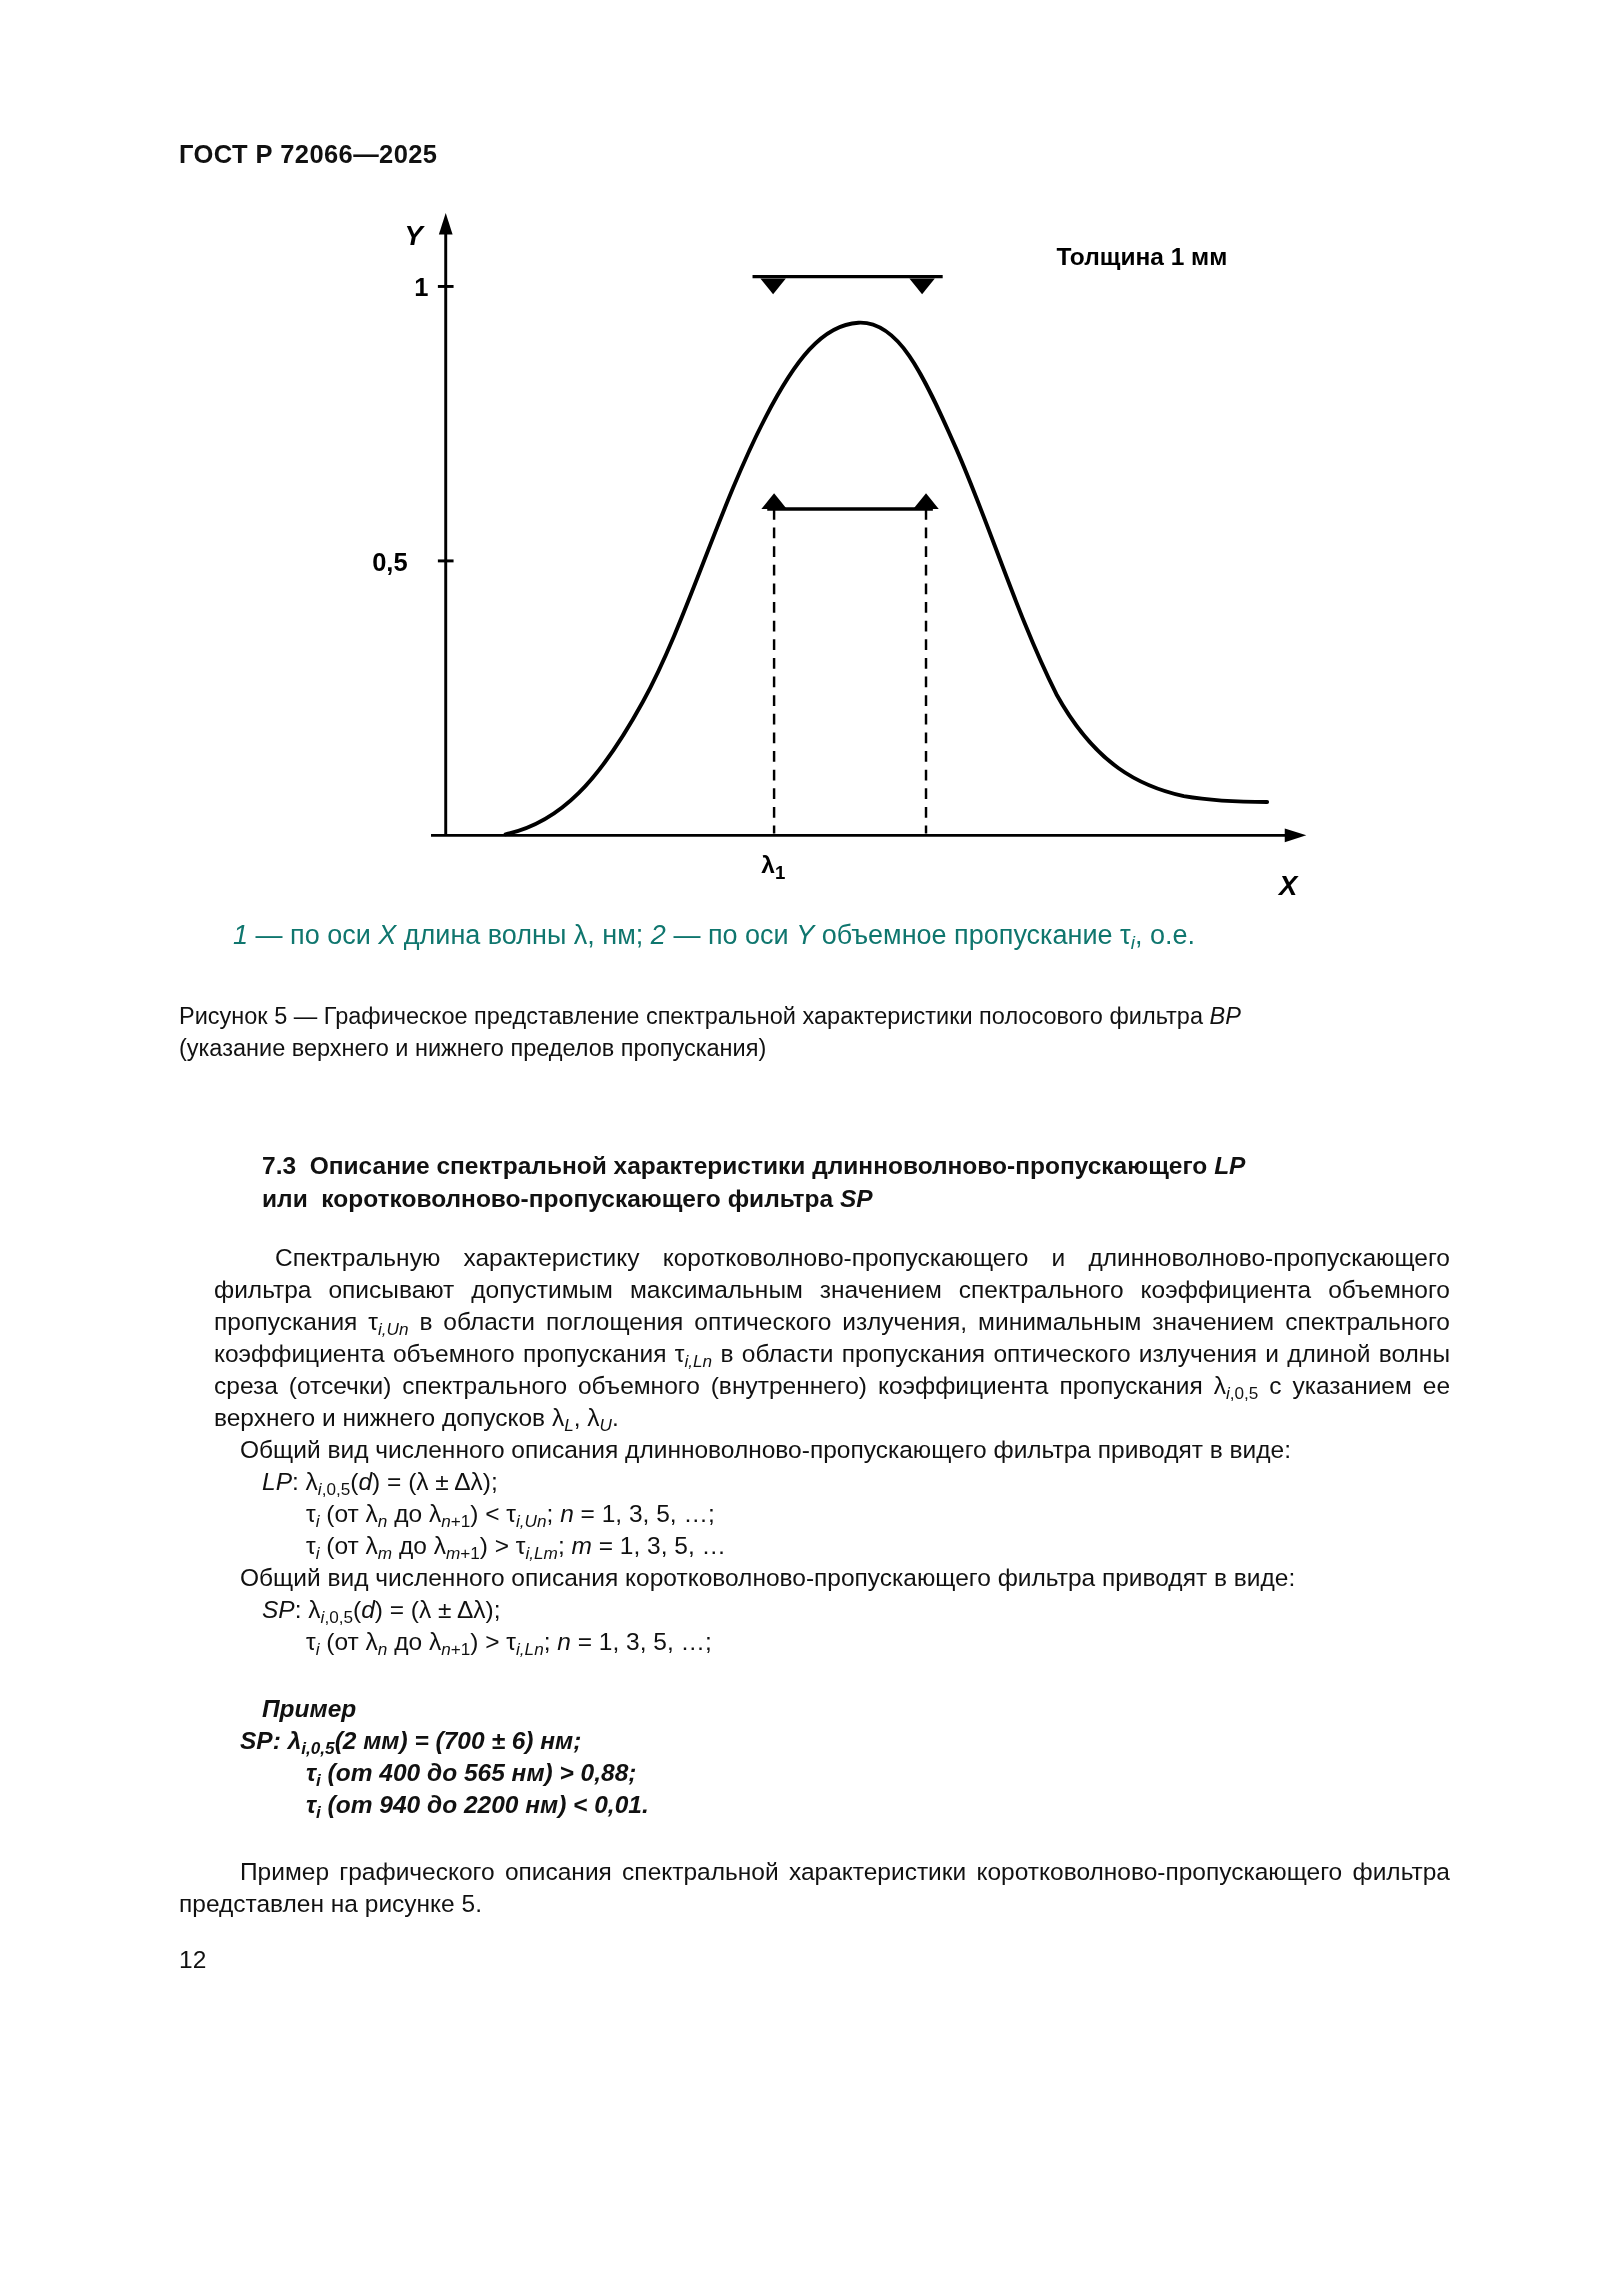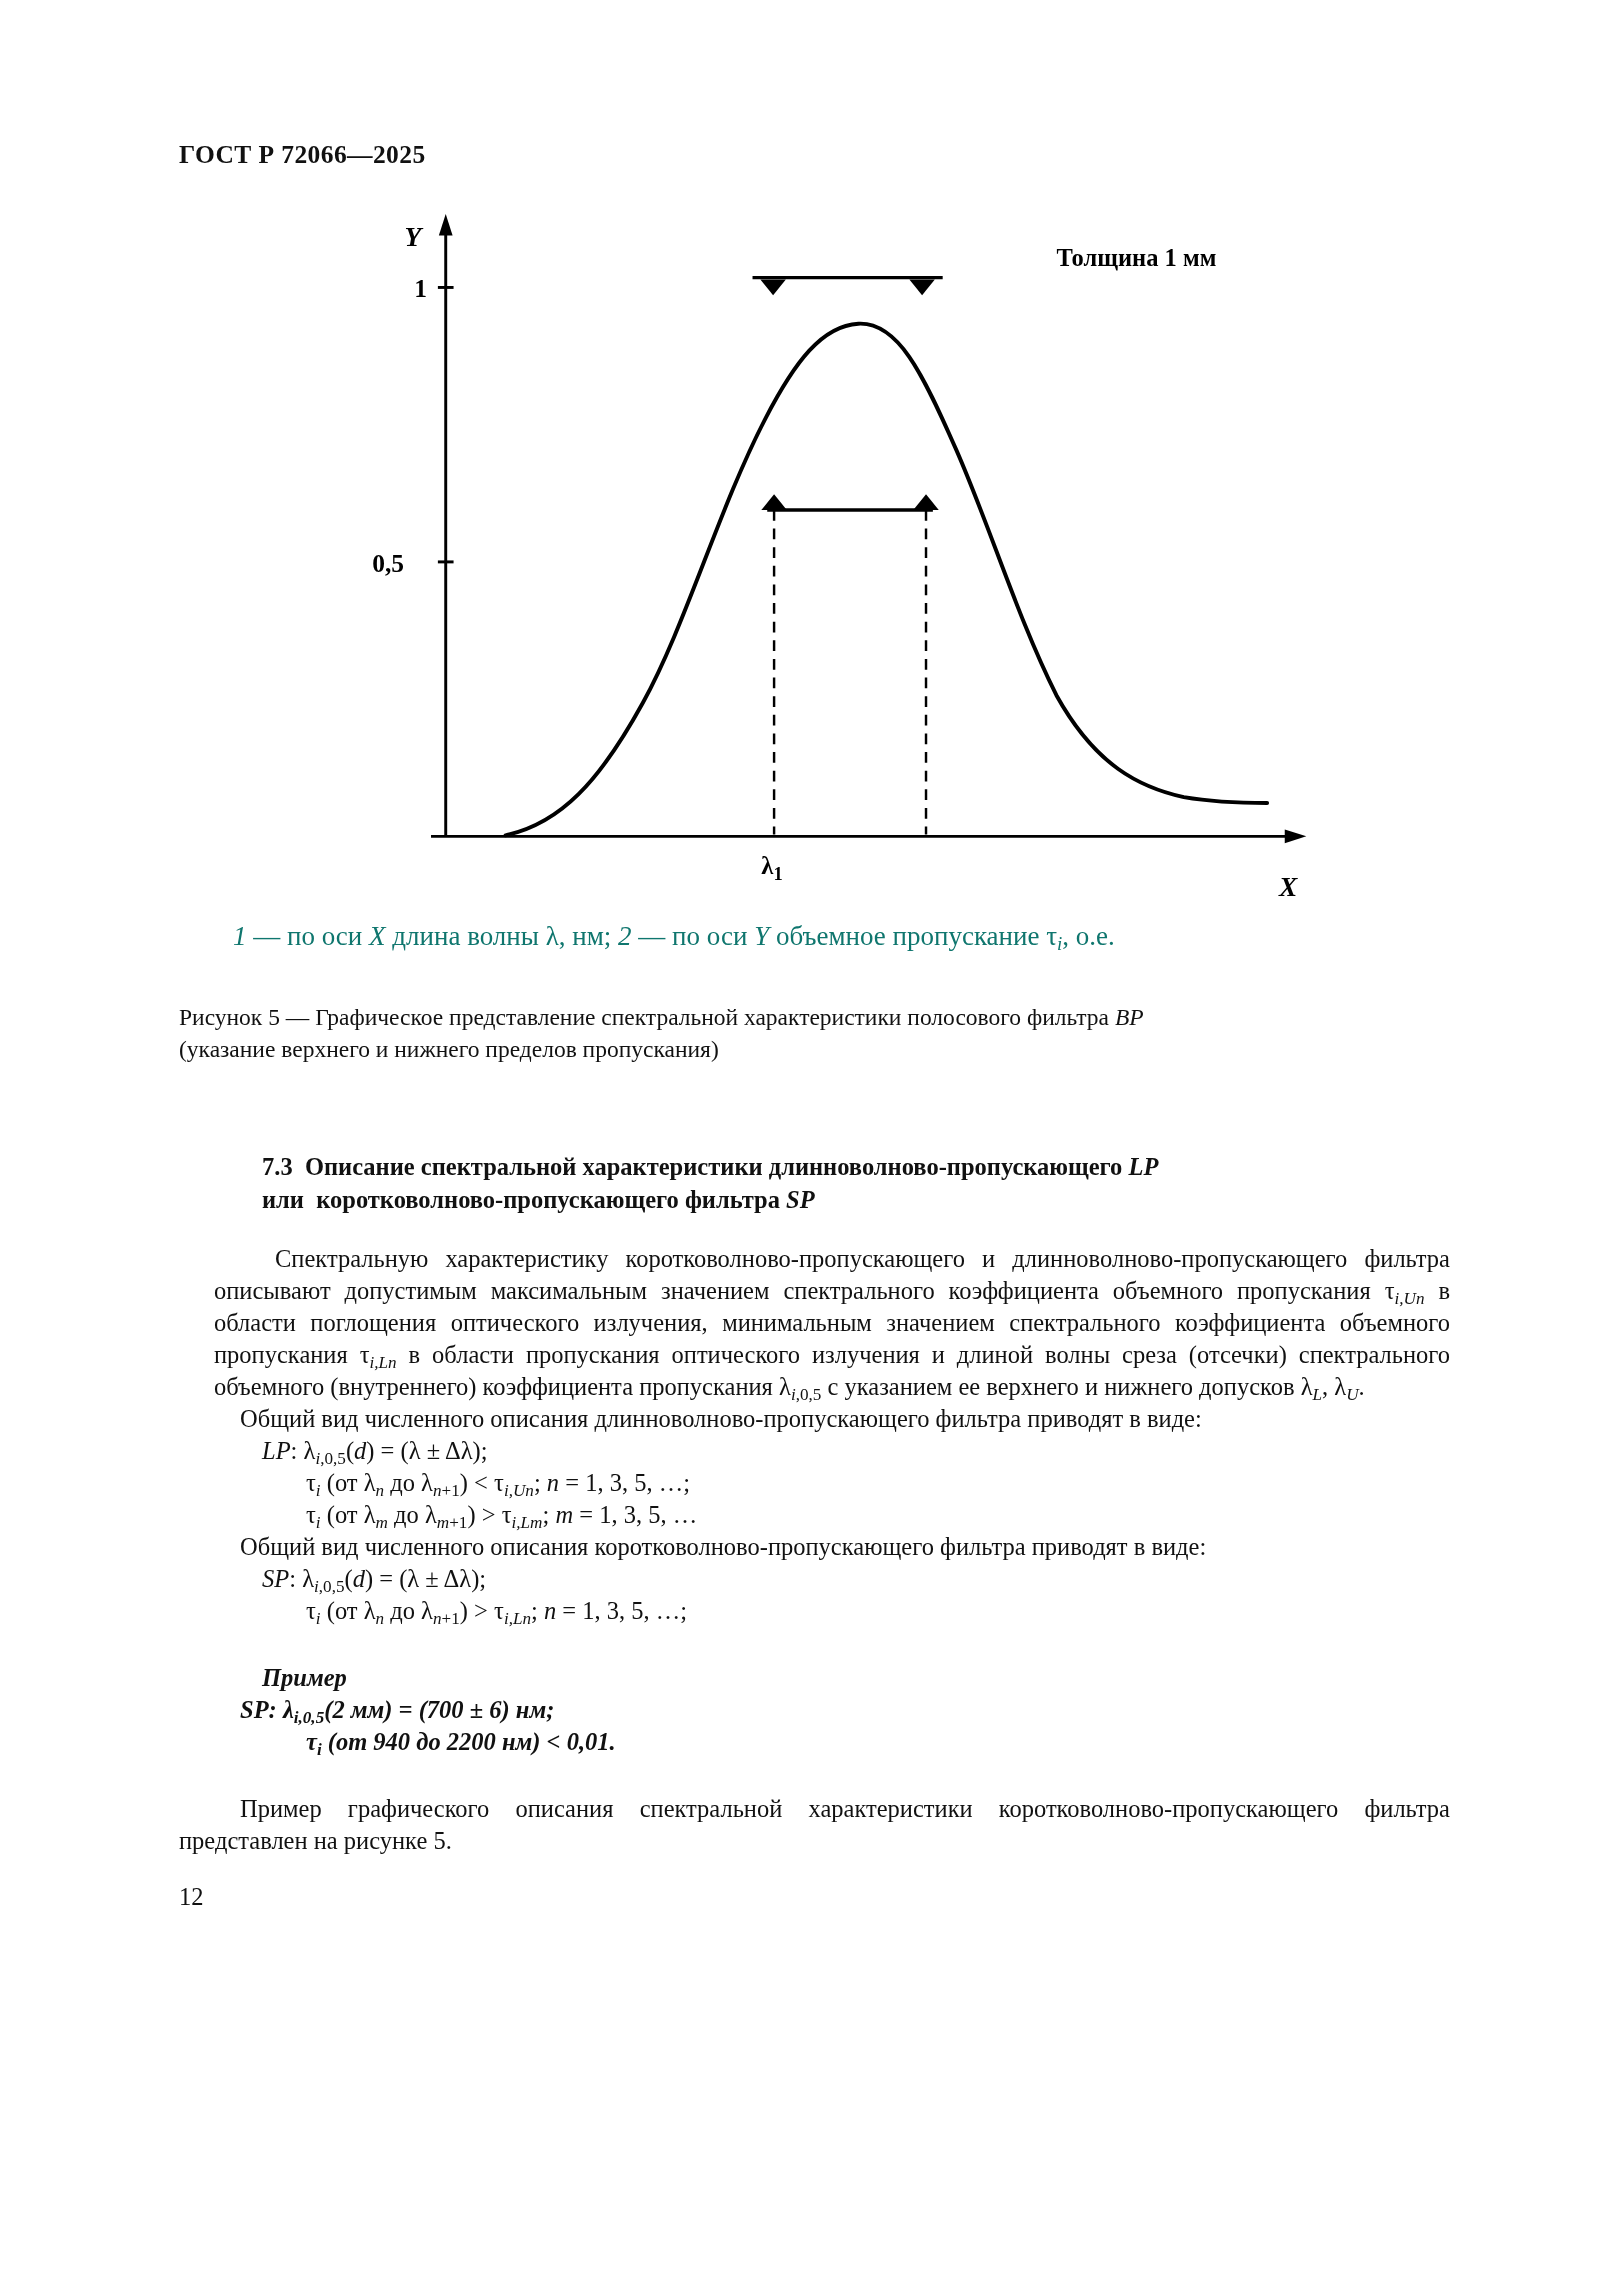--- a/index.html
+++ b/index.html
@@ -2,21 +2,21 @@
 <html><head>
 <meta charset="utf-8">
 <style>
   html, body { margin: 0; padding: 0; background: #ffffff; }
   .page {
     position: relative;
     width: 1621px;
     height: 2293px;
     background: #ffffff;
     color: #111111;
-    font-family: Liberation Serif, serif;
+    font-family: Liberation Sans, sans-serif;
     box-sizing: border-box;
     padding: 140px 171px 0 179px;
     overflow: hidden;
   }
   .doc-header {
     font-size: 25.5px;
     font-weight: bold;
     letter-spacing: 0.4px;
   }
   .figure { margin: 39px 0 0 0; }
@@ -119,20 +119,21 @@
   <p class="formula ind2">τ<sub><i>i</i></sub> (от λ<sub><i>n</i></sub> до λ<sub><i>n</i>+1</sub>) &lt; τ<sub><i>i,Un</i></sub>; <i>n</i> = 1, 3, 5, …;</p>
   <p class="formula ind2">τ<sub><i>i</i></sub> (от λ<sub><i>m</i></sub> до λ<sub><i>m</i>+1</sub>) &gt; τ<sub><i>i,Lm</i></sub>; <i>m</i> = 1, 3, 5, …</p>
 
   <p class="body-p indent">Общий вид численного описания коротковолново-пропускающего фильтра приводят в виде:</p>
   <p class="formula ind1"><i>SP</i>: λ<sub><i>i</i>,0,5</sub>(<i>d</i>) = (λ ± Δλ);</p>
   <p class="formula ind2">τ<sub><i>i</i></sub> (от λ<sub><i>n</i></sub> до λ<sub><i>n</i>+1</sub>) &gt; τ<sub><i>i,Ln</i></sub>; <i>n</i> = 1, 3, 5, …;</p>
 
   <div class="example">
     <p class="ex-label">Пример</p>
     <p class="ex-ind1">SP: λ<sub>i,0,5</sub>(2 мм) = (700 ± 6) нм;</p>
+    <p class="ex-ind2">τ<sub>i</sub> (от 400 до 565 нм) &gt; 0,88;</p>
     <p class="ex-ind2">τ<sub>i</sub> (от 940 до 2200 нм) &lt; 0,01.</p>
   </div>
 
   <p class="body-p closing justify indent">Пример графического описания спектральной характеристики коротковолново-пропускающего фильтра представлен на рисунке 5.</p>
 
   <div class="page-number">12</div>
 
 </div>
 
 

